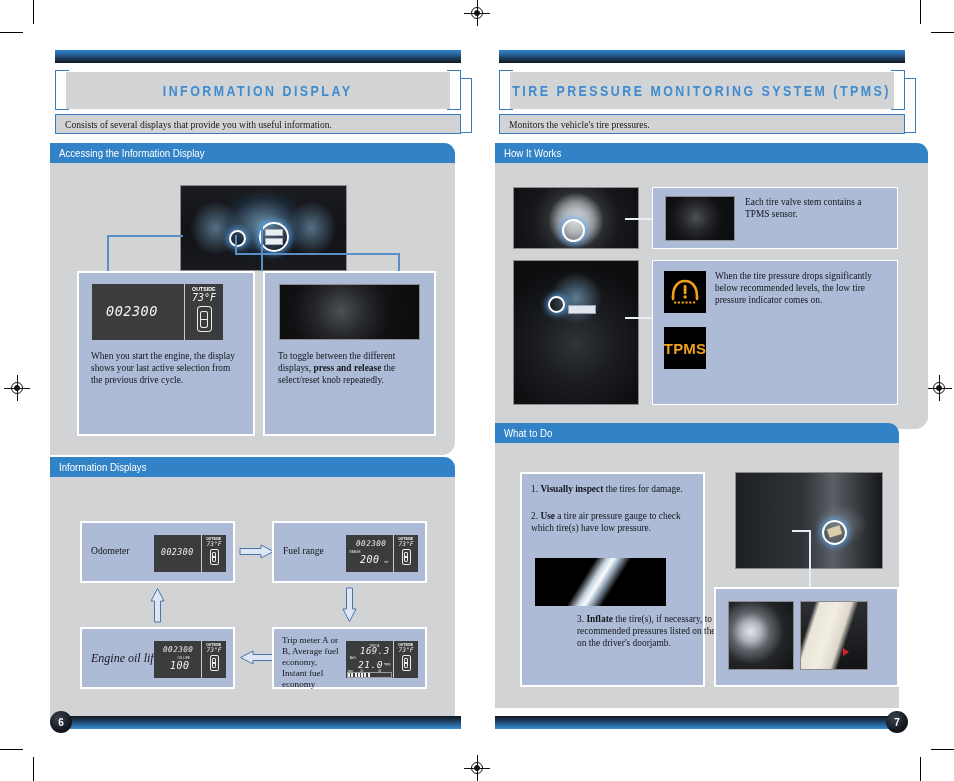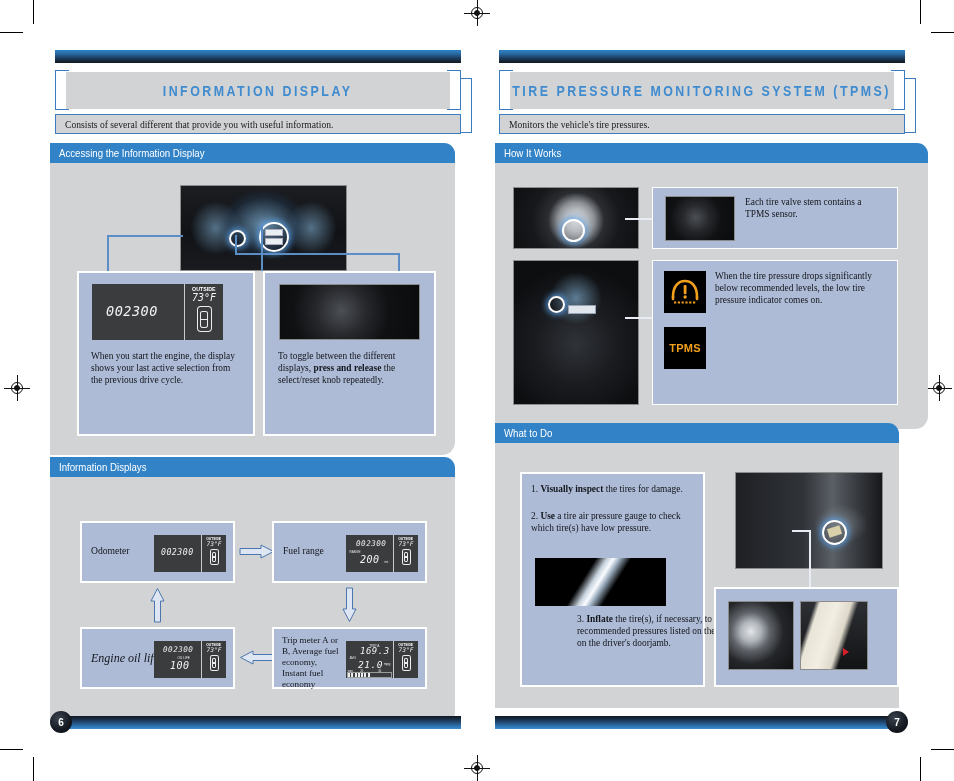--- a/index.html
+++ b/index.html
@@ -222,21 +222,21 @@
     content: ""; position: absolute; left: 16%; right: 16%; bottom: 15%; height: 26%;
     border: 1px solid #eceded; border-radius: 8% 8% 30% 30%;
   }
 
   
   .indic {
     position: absolute; background: #000;
     display: flex; align-items: center; justify-content: center;
   }
   .indic .tpms-txt {
-    color: #f2a01b; font-weight: bold; font-size: 11px;
+    color: #f2a01b; font-weight: bold; font-size: 15px;
     font-family: "Liberation Sans", sans-serif; letter-spacing: .2px;
   }
 
   
   .arrow-h, .arrow-v { position: absolute; }
 
   
   .lead { position: absolute; background: #5b8ec4; }
   .lead-w { position: absolute; background: #e8edf5; }
   .callout-ring {
@@ -289,21 +289,21 @@
   <div class="titlewrap" style="left:55px;top:70px;width:406px;height:40px;padding-left:24px;">
     <div class="bracket" style="left:0;top:0;width:14px;height:40px;border-right:none;"></div>
     <div class="bracket" style="left:392px;top:0;width:14px;height:40px;border-left:none;"></div>
     <div class="titlebox" style="position:absolute;left:11px;top:2px;width:384px;">
       <span>INFORMATION DISPLAY</span>
     </div>
   </div>
   <div class="bracket" style="left:461px;top:78px;width:11px;height:55px;border-left:none;"></div>
 
   <div class="subbox" style="position:absolute;left:55px;top:114px;width:406px;">
-    <span>Consists of several different that provide you with useful information.</span>
+    <span>Consists of several displays that provide you with useful information.</span>
   </div>
 
   <div class="section" style="left:50px;top:143px;width:405px;">
     <div class="sec-head">
       <span>Accessing the Information Display</span>
     </div>
     <div class="sec-body" style="height:292px;">
 
       <div class="photo cluster bordered" style="left:130px;top:22px;width:167px;height:86px;">
         <div class="callout-ring" style="left:78px;top:36px;width:30px;height:30px;"></div>

